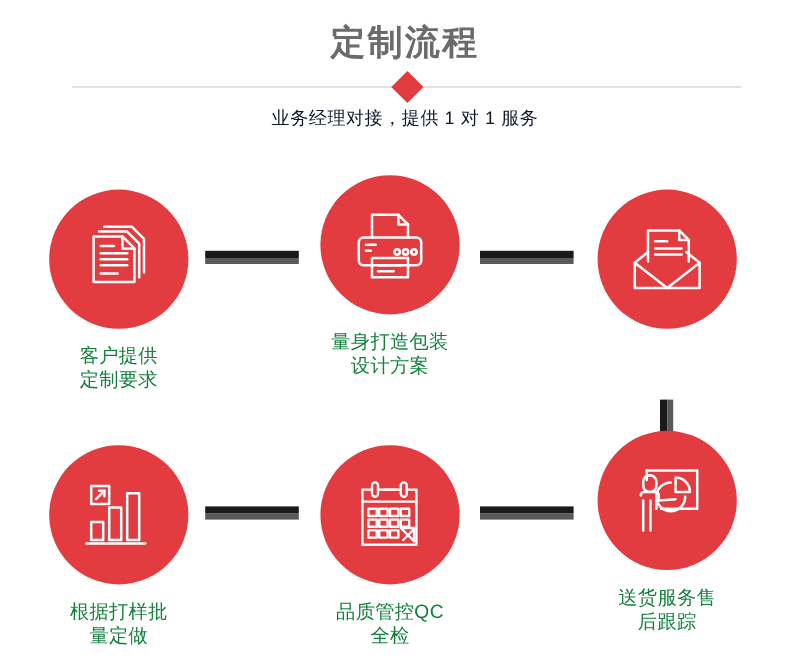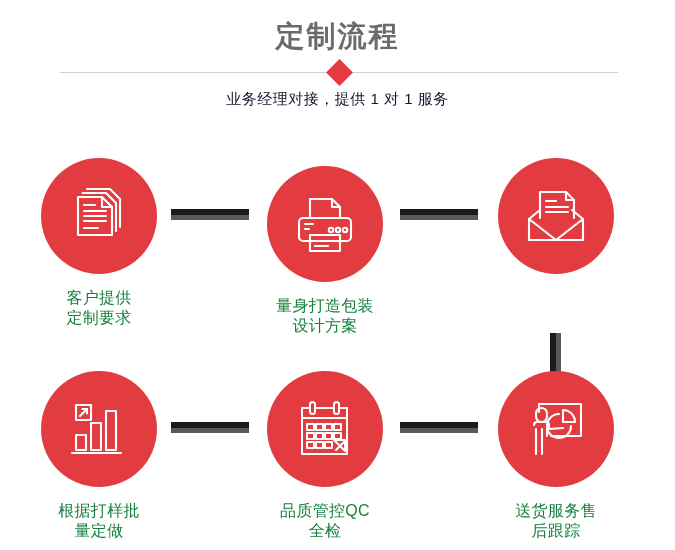--- a/index.html
+++ b/index.html
@@ -103,25 +103,25 @@
     font-size: 16px;
     color: #15803d;
     line-height: 20px;
     letter-spacing: 0.3px;
     white-space: pre-line;
     text-align: center;
   }
 
   
   .node.n1 { left: 24px;  top: 28px; }
-  .node.n2 { left: 250px; top: 36px; }
+  .node.n2 { left: 250px; top: 16px; }
   .node.n3 { left: 481px; top: 28px; }
   .node.n4 { left: 24px;  top: 241px; }
   .node.n5 { left: 250px; top: 241px; }
-  .node.n6 { left: 481px; top: 241px; }
+  .node.n6 { left: 481px; top: 229px; }
 
   
   .conn-h {
     position: absolute;
     width: 78px;
     height: 11px;
   }
   .conn-h .bar-dark {
     position: absolute;
     left: 0; top: 0;

